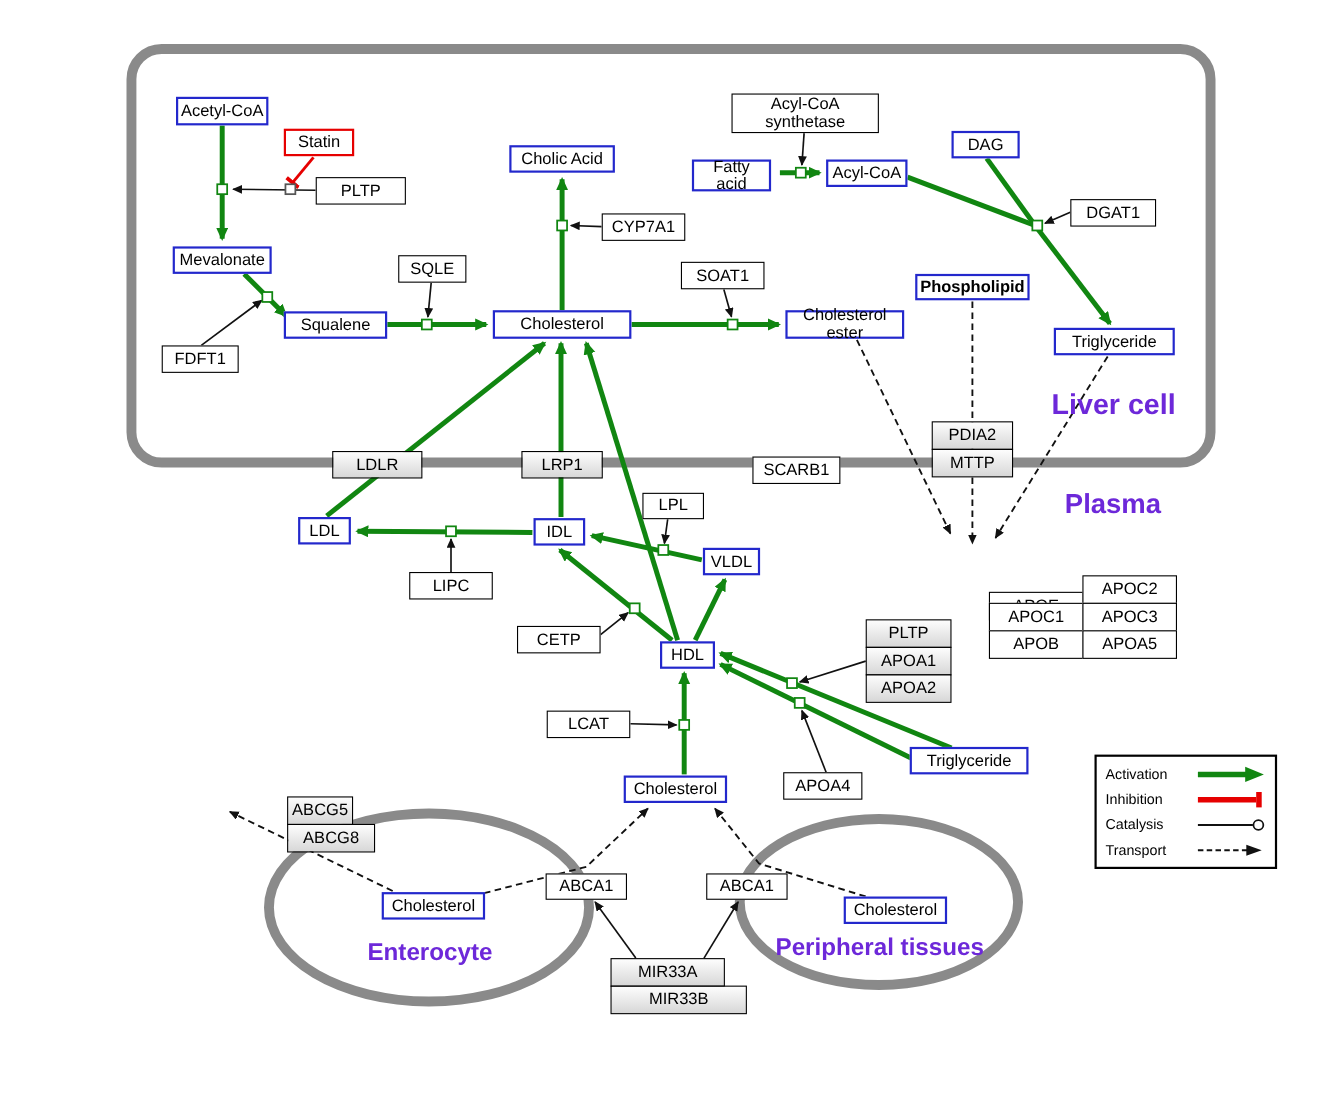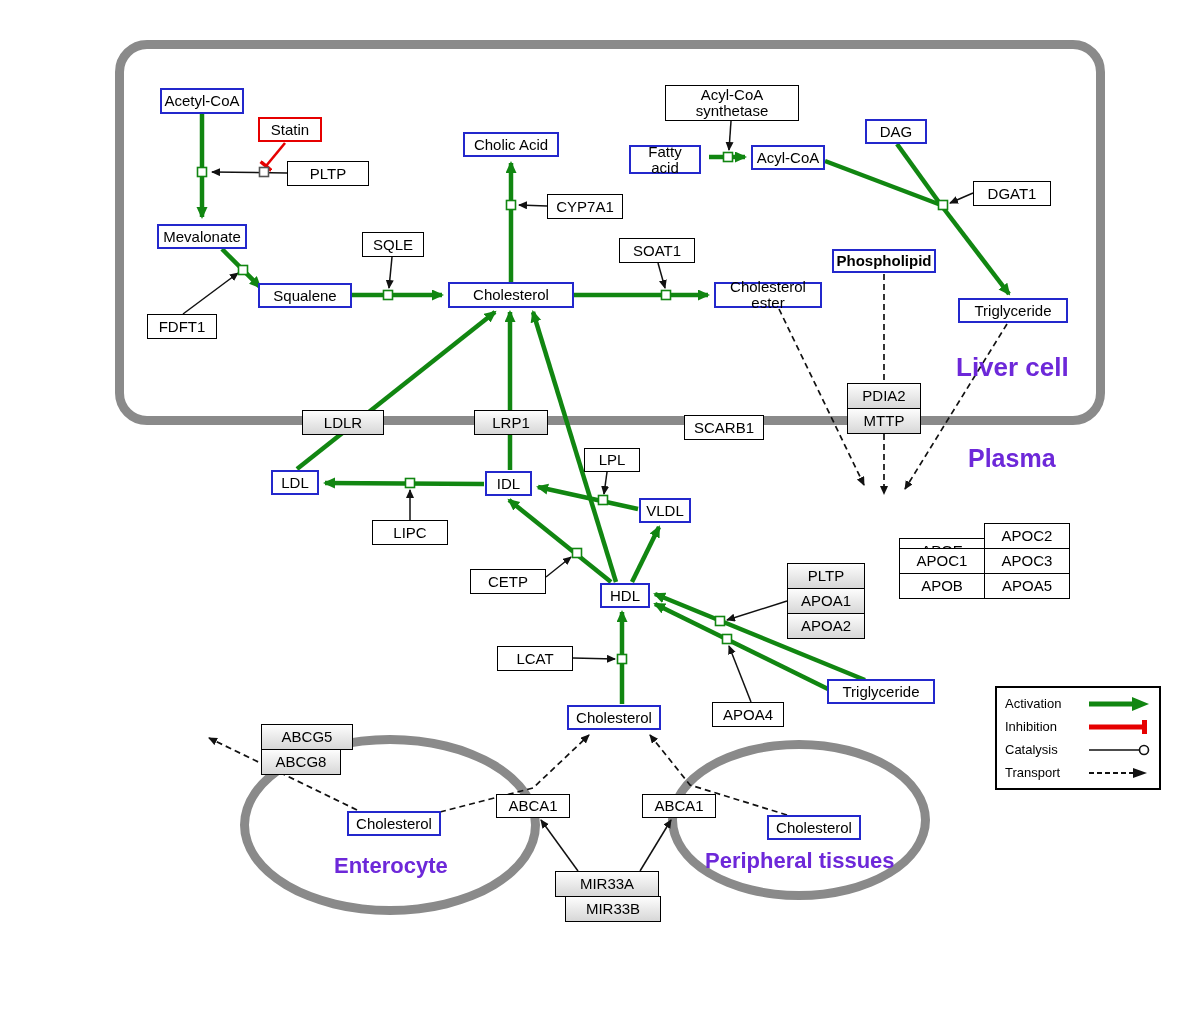--- a/index.html
+++ b/index.html
@@ -143,28 +143,28 @@
       <div class="node gene-gray" style="left: 787px; top: 613px; width: 78px; height: 26px;">APOA2</div>
       <div class="node gene" style="left: 712px; top: 702px; width: 72px; height: 25px;">APOA4</div>
       <div class="node metabolite" style="left: 827px; top: 679px; width: 108px; height: 25px;">Triglyceride</div>
       <div class="node gene" style="left: 899px; top: 523px; width: 86px; height: 26px; margin-top: 15px;">APOE</div>
       <div class="node gene" style="left: 984px; top: 523px; width: 86px; height: 26px;">APOC2</div>
       <div class="node gene" style="left: 899px; top: 548px; width: 86px; height: 26px;">APOC1</div>
       <div class="node gene" style="left: 984px; top: 548px; width: 86px; height: 26px;">APOC3</div>
       <div class="node gene" style="left: 899px; top: 573px; width: 86px; height: 26px;">APOB</div>
       <div class="node gene" style="left: 984px; top: 573px; width: 86px; height: 26px;">APOA5</div>
       <div class="node metabolite" style="left: 567px; top: 705px; width: 94px; height: 25px;">Cholesterol</div>
-      <div class="node gene-gray" style="left: 261px; top: 724px; width: 92px; height: 26px;">ABCG5</div>
+      <div class="node gene-gray" style="left: 261px; top: 724px; width: 60px; height: 26px;">ABCG5</div>
       <div class="node gene-gray" style="left: 261px; top: 749px; width: 80px; height: 26px;">ABCG8</div>
       <div class="node metabolite" style="left: 347px; top: 811px; width: 94px; height: 25px;">Cholesterol</div>
       <div class="node gene" style="left: 496px; top: 794px; width: 74px; height: 24px;">ABCA1</div>
       <div class="node gene" style="left: 642px; top: 794px; width: 74px; height: 24px;">ABCA1</div>
       <div class="node metabolite" style="left: 767px; top: 815px; width: 94px; height: 25px;">Cholesterol</div>
       <div class="node gene-gray" style="left: 555px; top: 871px; width: 104px; height: 26px;">MIR33A</div>
-      <div class="node gene-gray" style="left: 555px; top: 896px; width: 96px; height: 26px; margin-left: 10px;">MIR33B</div>
+      <div class="node gene-gray" style="left: 555px; top: 896px; width: 124px; height: 26px;">MIR33B</div>
       <div class="comp-label" style="left: 956px; top: 352px; font-size: 26px;">Liver cell</div>
       <div class="comp-label" style="left: 968px; top: 444px; font-size: 25px;">Plasma</div>
       <div class="comp-label" style="left: 334px; top: 853px; font-size: 22px;">Enterocyte</div>
       <div class="comp-label" style="left: 705px; top: 848px; font-size: 22px;">Peripheral tissues</div>
     </div>
 
   <div id="legend">
     <div class="legend-row">
       <span class="legend-label">Activation</span>
       <svg class="legend-glyph" width="64" height="16">

